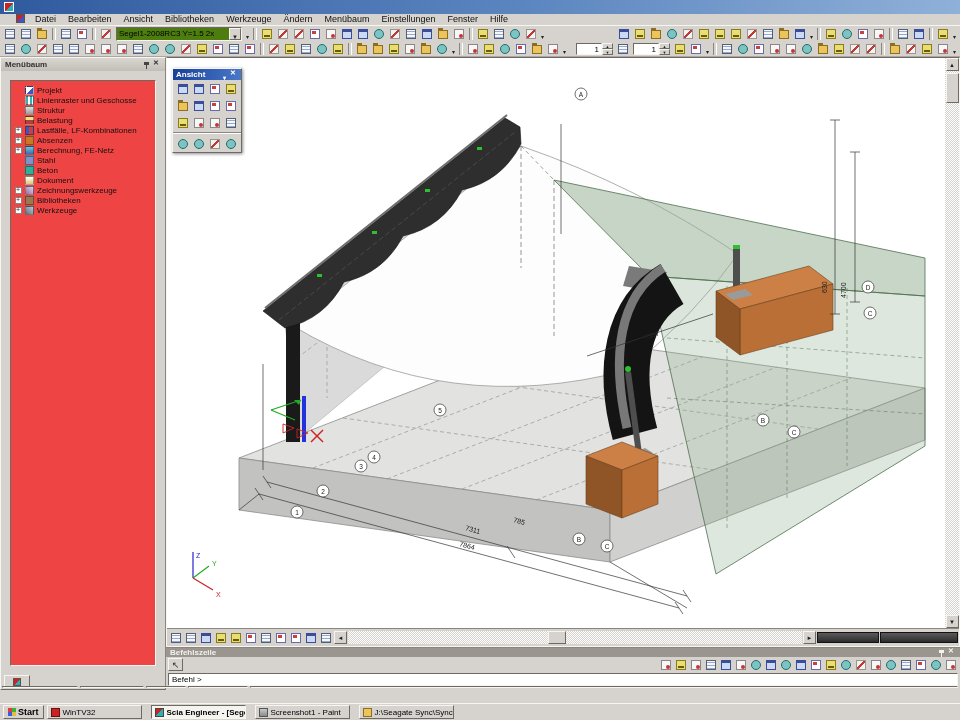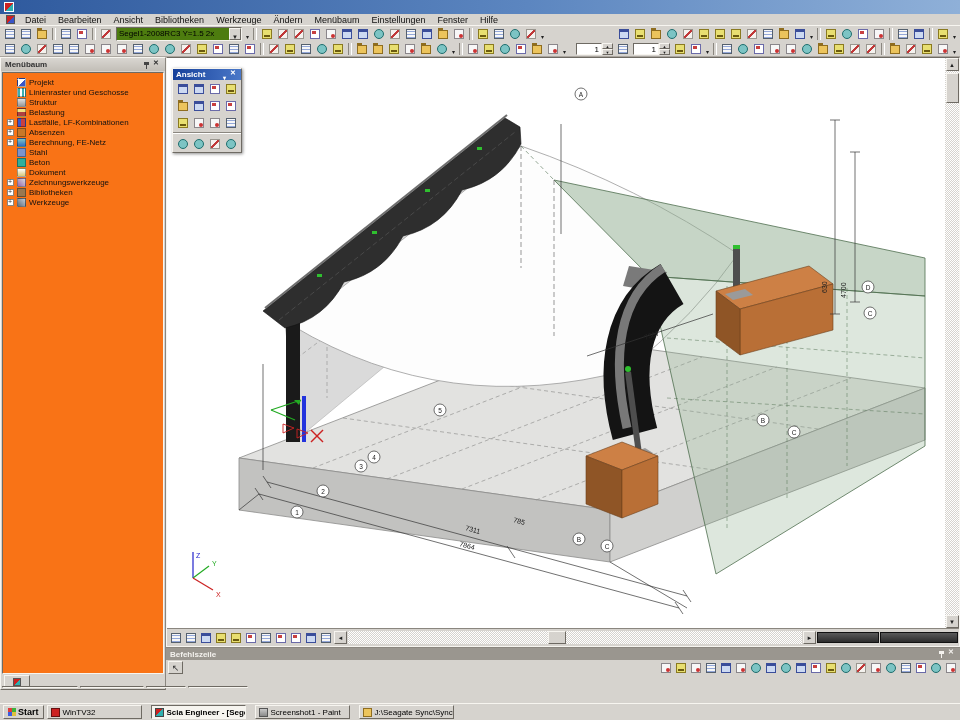--- a/index.html
+++ b/index.html
@@ -4,21 +4,21 @@
 <style>
   *{box-sizing:border-box;margin:0;padding:0;font-family:"Liberation Sans",sans-serif;-webkit-font-smoothing:antialiased}
   body{width:960px;height:720px;overflow:hidden;background:#d6d3ce}
   .screen{position:relative;width:960px;height:720px;background:#d6d3ce;overflow:hidden}
   .out{border:1px solid;border-color:#f7f5f0 #6e6a63 #6e6a63 #f7f5f0}
   .in{border:1px solid;border-color:#6e6a63 #f7f5f0 #f7f5f0 #6e6a63}
   
   .titlebar{height:14px;background:linear-gradient(90deg,#2f5a9e,#5c86c0 55%,#8fb0d8);display:flex;align-items:center;gap:4px;padding:0 4px}
   .app-ico{width:10px;height:10px;background:linear-gradient(135deg,#cc2222 50%,#2fb0b0 50%);border:1px solid #fff;flex:none}
   .title-text{color:#fff;font-size:9px;font-weight:bold;white-space:nowrap}
-  .menubar{height:12px;display:flex;align-items:center;font-size:9px;color:#111;padding-left:6px;border-bottom:1px solid #f7f5f0}
+  .menubar{height:12px;display:flex;align-items:flex-start;font-size:9px;color:#111;padding-left:16px;border-bottom:1px solid #f7f5f0}
   .mdi-ico{width:9px;height:9px;background:linear-gradient(135deg,#cc2222 50%,#3a56c8 50%);border:1px solid #555;margin-right:4px;flex:none}
   .mitem{padding:0 6px;white-space:nowrap}
   
   .tbrow{display:flex;align-items:center;padding:0 2px}
   #tb1{height:16px}#tb2{height:15px;border-bottom:1px solid #aaa59e}
   .tgroup{display:flex;align-items:center}
   .vsep{width:4px;height:12px;border-left:1px solid #8a867f;border-right:1px solid #fff;margin:0 2px;flex:none}
   .tbtn{width:16px;height:15px;display:flex;align-items:center;justify-content:center;flex:none}
   .ticon{width:12px;height:12px;position:relative;display:block}
   .ticon::before,.ticon::after{content:"";position:absolute}
@@ -47,21 +47,21 @@
   
   .main{position:absolute;top:57px;left:0;right:0;bottom:30px;display:flex}
   .sidebar{width:166px;display:flex;flex-direction:column;background:#d6d3ce;border-right:1px solid #8a867f}
   .sb-head{height:13px;background:linear-gradient(#d9d6d1,#c2beb7);display:flex;align-items:center;font-size:8px;font-weight:bold;color:#333;padding:0 4px;gap:3px}
   .sb-title{flex:1}
   .pin{width:7px;height:8px;position:relative}
   .pin::before{content:"";position:absolute;left:1px;top:1px;width:5px;height:3px;background:#444}
   .pin::after{content:"";position:absolute;left:3px;top:4px;width:1px;height:4px;background:#444}
   .xbtn{width:8px;height:8px;position:relative}
   .xbtn::before{content:"✕";position:absolute;left:0;top:-2px;font-size:7px;color:#333}
-  .sb-tree{flex:1;background:#f97316;margin:1px;border:1px solid;border-color:#6e6a63 #f7f5f0 #f7f5f0 #6e6a63;padding:4px 0;overflow:hidden}
+  .sb-tree{flex:1;background:#ef4444;margin:9px;border:1px solid;border-color:#6e6a63 #f7f5f0 #f7f5f0 #6e6a63;padding:4px 0;overflow:hidden}
   .trow{display:flex;align-items:center;height:10px;font-size:8px;color:#111;padding-left:4px;gap:3px;white-space:nowrap}
   .exp{width:7px;height:7px;border:1px solid #8a867f;background:#fff;position:relative;flex:none}
   .exp::before{content:"+";position:absolute;left:0px;top:-2px;font-size:7px;color:#333}
   .noexp{width:7px;height:7px;flex:none}
   .nicon{width:9px;height:9px;border:1px solid rgba(0,0,0,.35);flex:none}
   .project-icon{background:linear-gradient(135deg,#fff 55%,#3a56c8 55%)}
   .grid-floors-icon{background:repeating-linear-gradient(90deg,#3ab0b0 0 2px,#fff 2px 4px)}
   .structure-icon{background:linear-gradient(#e0e0e0,#9a9a9a)}
   .load-icon{background:linear-gradient(#f0e080 40%,#b04040 40%)}
   .loadcases-icon{background:linear-gradient(90deg,#3a56c8 50%,#c84040 50%)}
@@ -968,29 +968,33 @@
                 <span class="ticon v0"></span>
               </span>
               <span class="tbtn">
                 <span class="ticon v3"></span>
               </span>
               <span class="tbtn">
                 <span class="ticon v6"></span>
               </span>
             </span>
         </div>
+        <div class="cmd-inputrow">
+          <div class="cmdinput in">Befehl &gt;</div>
+        </div>
       </div>
     </div>
   </div>
 
   <div class="statusbar">
       <div class="scell in s0"></div>
       <div class="scell in s1"></div>
       <div class="scell in s2">mm</div>
       <div class="scell in s3">Ebene XY</div>
+      <div class="scell in s4">Bild aus aktivem Fenster in Bildergalerie aufnehmen</div>
     </div>
 
   <div class="taskbar">
     <span class="start out">
       <span class="winflag"></span>
       <span>Start</span>
     </span>
     <span id="tasks" style="display:flex;gap:9px">
         <span class="task out">
           <span class="task-ico wintv-icon"></span>

